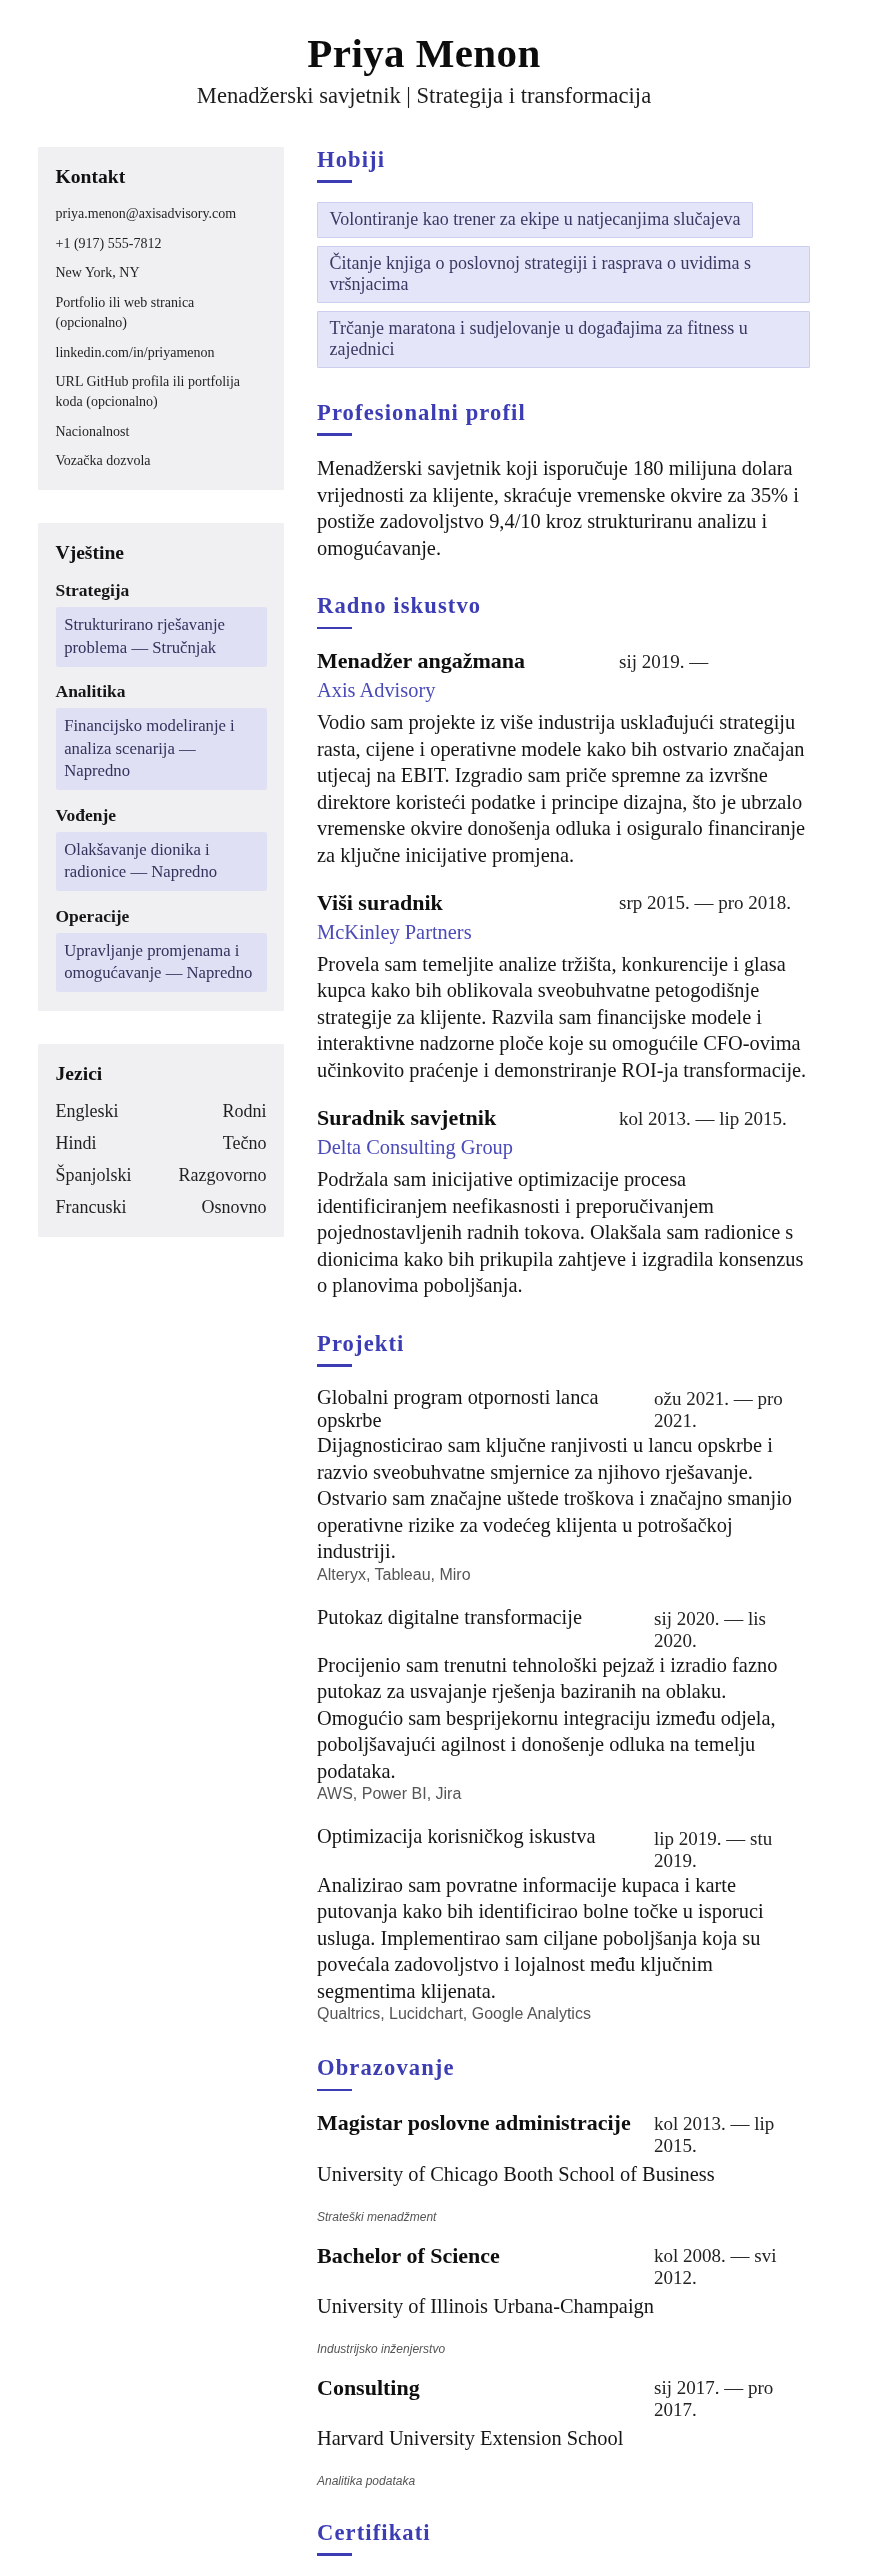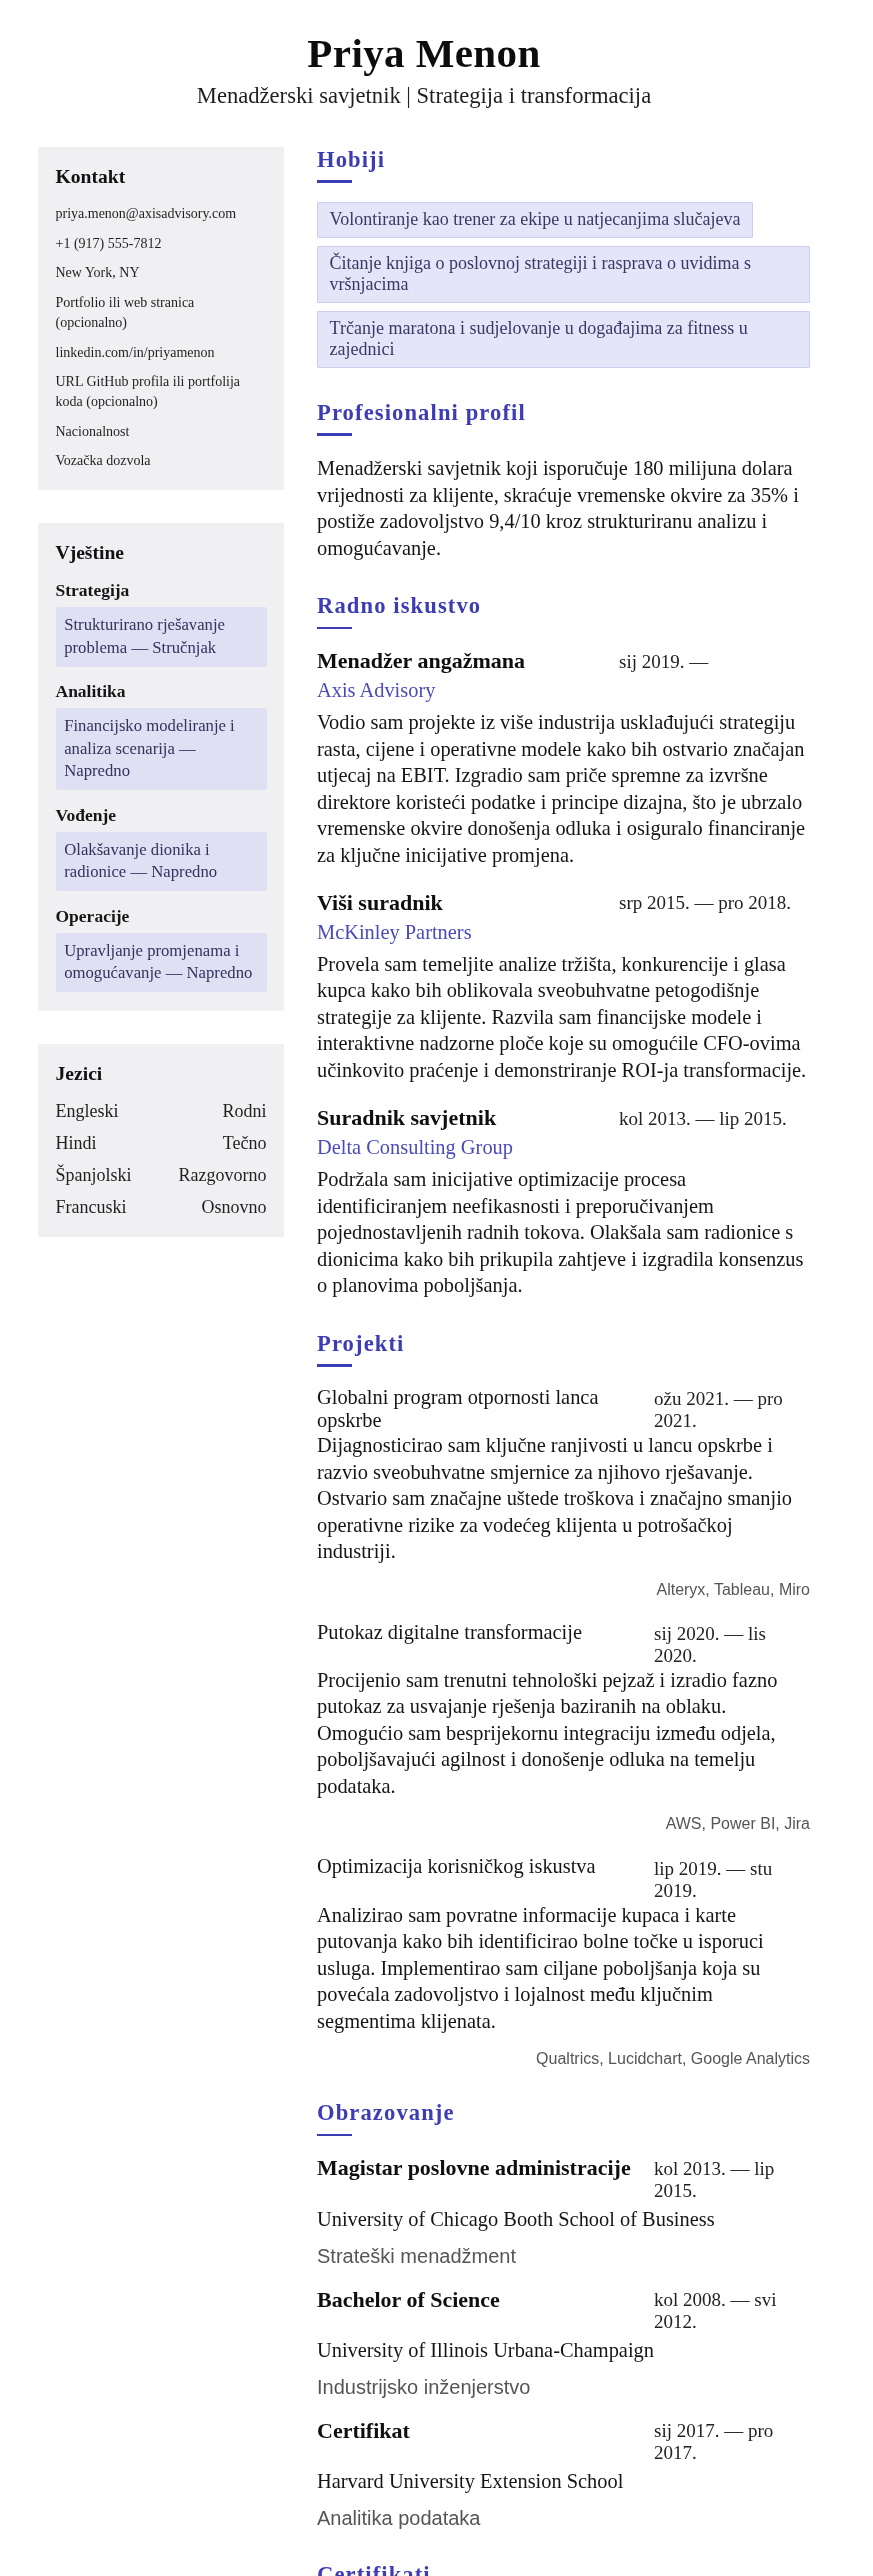--- a/index.html
+++ b/index.html
@@ -45,24 +45,24 @@
   .role{font-size:22px;font-weight:bold;margin:0;color:#0f0f0f;}
   .proj-name{font-size:20.4px;margin:0;color:#151515;}
   .dates{font-size:19px;color:#222;padding-top:2.2px;}
   .dates-wide{flex:0 0 191px;width:191px;}
   .dates-narrow{flex:0 0 156px;width:156px;}
   .dates-right{flex:0 0 auto;text-align:right;white-space:nowrap;}
   .company{font-size:20.4px;color:var(--link);margin:4.4px 0 7.3px 0;cursor:pointer;}
   .job{margin-bottom:22px;}
   .job:last-child,.project:last-child,.edu-item:last-child,.cert-item:last-child{margin-bottom:0;}
   .project{margin-bottom:22px;}
-  .tools{font-family:"Liberation Sans","DejaVu Sans",sans-serif;font-size:16px;color:var(--muted);margin-top:16px;text-align:right;}
+  .tools{font-family:"Liberation Sans","DejaVu Sans",sans-serif;font-size:16px;color:var(--muted);margin-top:1px;}
   .edu-item{margin-bottom:19px;}
   .school{font-size:20.4px;margin-top:4.4px;color:#151515;line-height:1.3;}
-  .edu-detail{font-family:"Liberation Sans","DejaVu Sans",sans-serif;font-size:20px;color:var(--muted);margin-top:12px;}
+  .edu-detail{font-family:"Liberation Sans","DejaVu Sans",sans-serif;font-size:12px;color:var(--muted);margin-top:22px;font-style:italic;}
   .cert-item{margin-bottom:16px;}
   .cert-name{font-size:20.4px;margin:0;color:#151515;}
   .cert-issuer{font-family:"Liberation Sans","DejaVu Sans",sans-serif;font-size:16px;color:var(--muted);margin-top:5.1px;}
 </style>
 </head>
 <body>
 
 <div class="page">
 
   <header class="resume-header">
@@ -225,21 +225,21 @@
           <div class="item-row">
             <h4 class="role">Bachelor of Science</h4>
             <div class="dates dates-narrow">kol 2008. — svi 2012.</div>
           </div>
           <div class="school">University of Illinois Urbana-Champaign</div>
           <div class="edu-detail">Industrijsko inženjerstvo</div>
         </article>
 
         <article class="edu-item">
           <div class="item-row">
-            <h4 class="role">Certifikat</h4>
+            <h4 class="role">Consulting</h4>
             <div class="dates dates-narrow">sij 2017. — pro 2017.</div>
           </div>
           <div class="school">Harvard University Extension School</div>
           <div class="edu-detail">Analitika podataka</div>
         </article>
       </section>
 
       <section class="block">
         <h3 class="sec-title">Certifikati</h3>
         <div class="sec-rule"></div>

